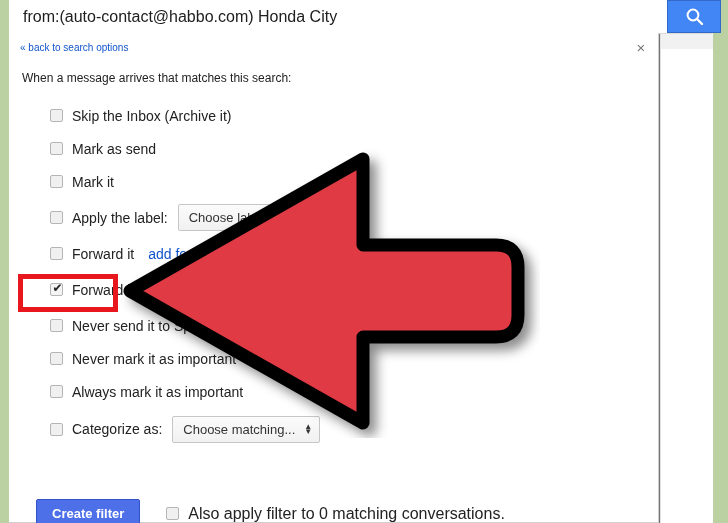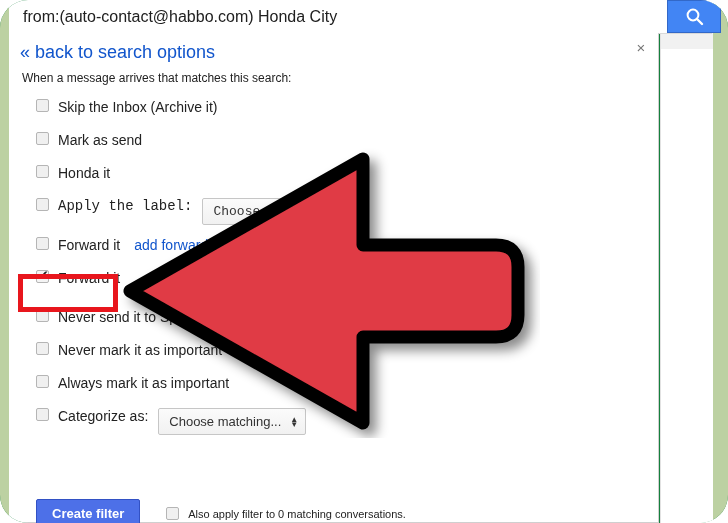--- a/index.html
+++ b/index.html
@@ -13,22 +13,21 @@
     height: 523px;
     overflow: hidden;
     font-family: "Liberation Sans", sans-serif;
   }
 
   #screen {
     position: relative;
     width: 728px;
     height: 523px;
     overflow: hidden;
-    background: #15803d;
-    border-radius: 28px;
+    background: #737373;
   }
 
   
   .green-edge {
     position: absolute;
     top: 0;
     bottom: 0;
     width: 9px;
     background: #bcd1a2;
     z-index: 1;
@@ -117,21 +116,21 @@
   }
 
   .panel-head {
     position: relative;
     height: 32px;
   }
   .back-link {
     position: absolute;
     left: 11px;
     top: 9px;
-    font-size: 18px;
+    font-size: 10px;
     color: #15c;
     text-decoration: none;
     cursor: pointer;
   }
   .close-x {
     position: absolute;
     right: 9px;
     top: 7px;
     width: 16px;
     height: 16px;
@@ -155,21 +154,22 @@
   .opt-list {
     position: absolute;
     left: 0;
     top: 66px;
     width: 100%;
   }
   .opt-row {
     position: relative;
     height: 33px;
     display: flex;
-    padding-left: 27px;
+    align-items: center;
+    padding-left: 41px;
   }
   .cb {
     width: 13px;
     height: 13px;
     box-sizing: border-box;
     border: 1px solid #b5b5b5;
     background: #f0f0f0;
     border-radius: 2px;
     flex: 0 0 auto;
     cursor: pointer;
@@ -252,21 +252,21 @@
     cursor: pointer;
     display: flex;
     align-items: center;
   }
   .apply-wrap {
     display: flex;
     align-items: center;
     margin-left: 26px;
   }
   .apply-label {
-    font-size: 11px;
+    font-size: 16px;
     color: #222;
     margin-left: 9px;
     white-space: nowrap;
   }
 
   
   .highlight-box {
     position: absolute;
     left: 18px;
     top: 274px;
@@ -335,24 +335,24 @@
         <span class="opt-label">Skip the Inbox (Archive it)</span>
       </div>
 
       <div class="opt-row">
         <span class="cb"></span>
         <span class="opt-label">Mark as send</span>
       </div>
 
       <div class="opt-row">
         <span class="cb"></span>
-        <span class="opt-label">Honda it</span>
-      </div>
-
-      <div class="opt-row" style="height:39px;font-family:Liberation Mono, monospace;">
+        <span class="opt-label">Mark it</span>
+      </div>
+
+      <div class="opt-row" style="height:39px;">
         <span class="cb"></span>
         <span class="opt-label">Apply the label:</span>
         <span class="sel">
           <span>Choose label...</span>
           <span class="spin">
             <i>▲</i>
               <i>▼</i>
           </span>
         </span>
       </div>

